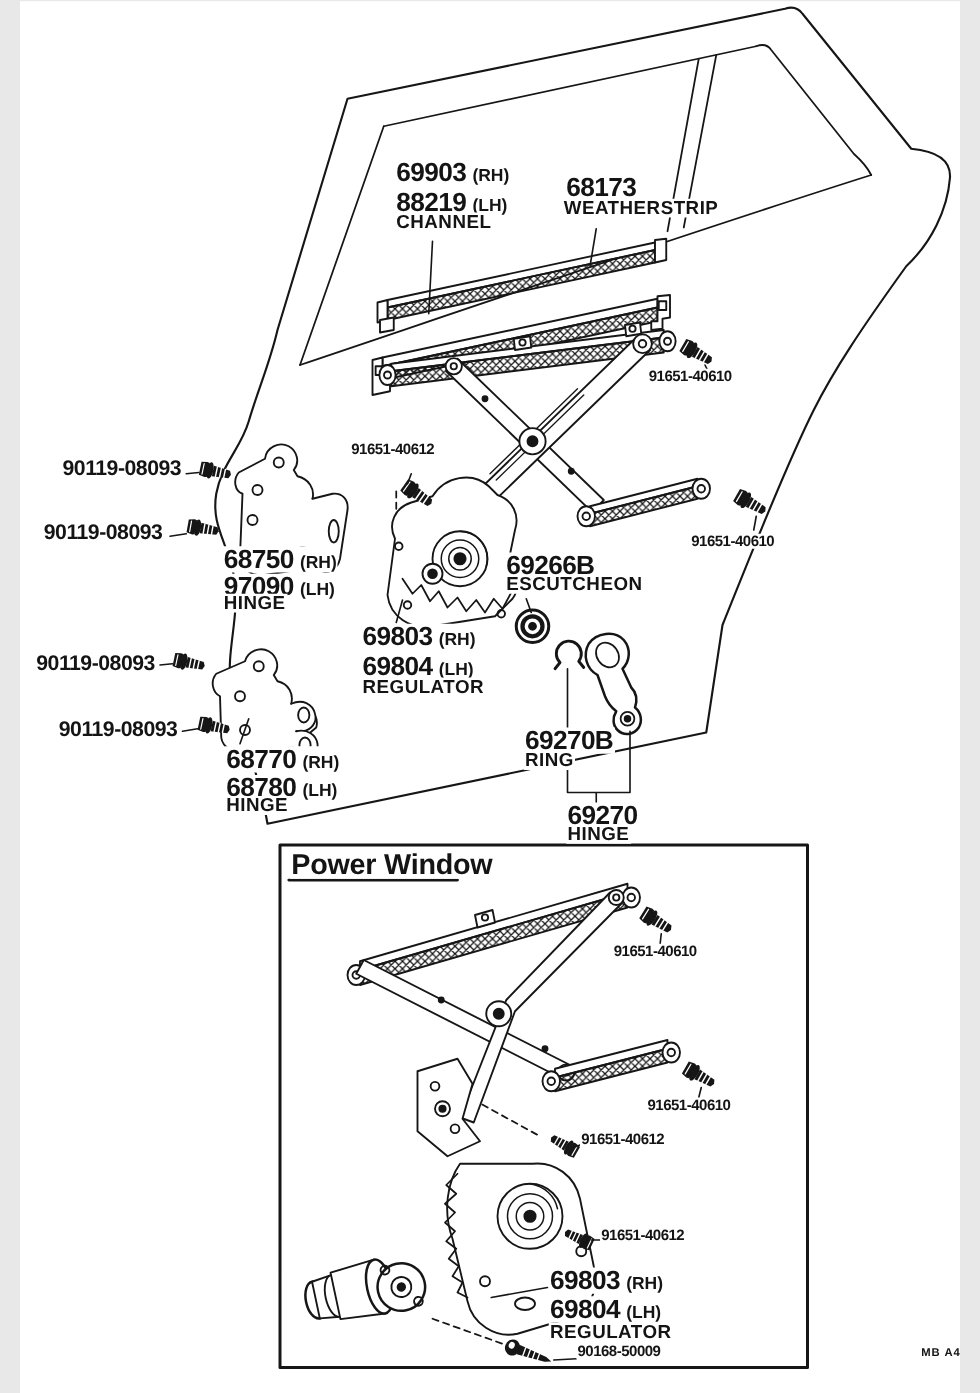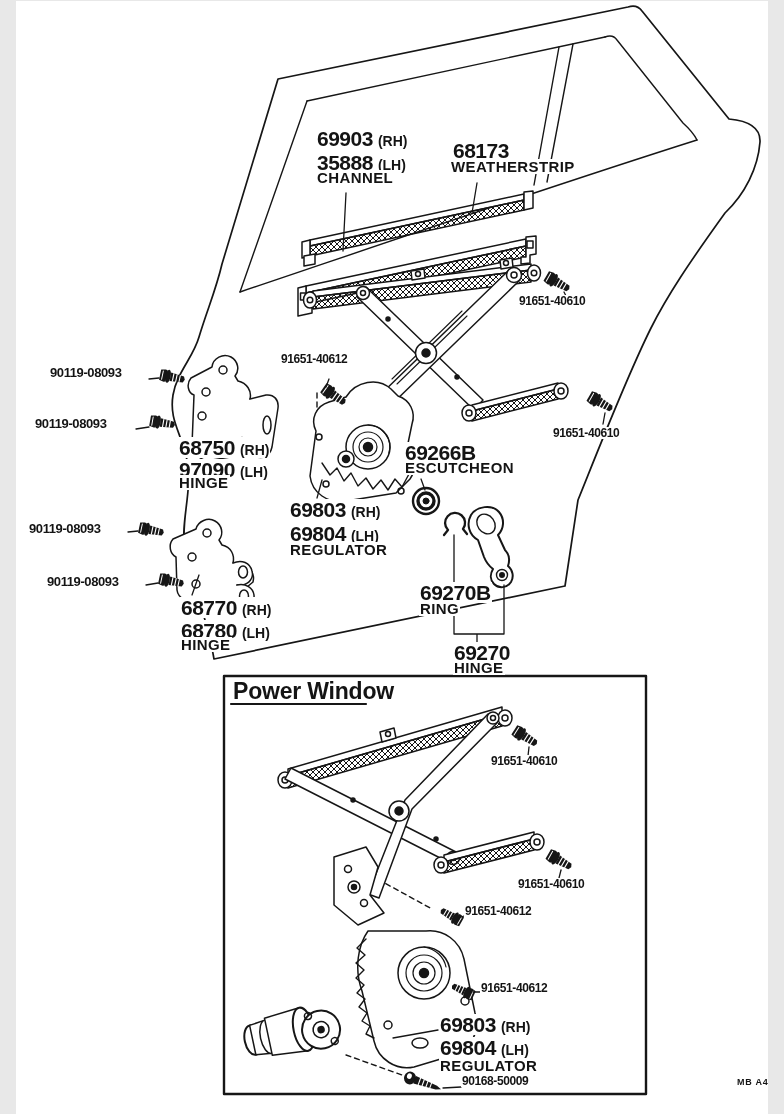--- a/index.html
+++ b/index.html
@@ -3,21 +3,21 @@
 <meta charset="utf-8">
 <style>
   html,body{margin:0;padding:0;background:#e8e8e8}
   .stage{position:relative;width:752px;height:1114px;background:#ffffff;
          font-family:"Liberation Sans",sans-serif;overflow:hidden;margin:1px auto}
   .stage svg{position:absolute;left:0;top:0;z-index:1}
   .lbl{position:absolute;z-index:2;background:#ffffff;color:#141414;font-weight:700;
        line-height:1;white-space:nowrap;padding:0 1px}
   .num{font-size:21px;letter-spacing:-0.5px}
   .mid{font-size:12px;letter-spacing:-0.4px}
-  .small{font-size:13px;letter-spacing:-0.4px}
+  .small{font-size:17px;letter-spacing:-0.4px}
   .name{font-size:15px;letter-spacing:0.4px}
   .sfx{font-size:14px;margin-left:5px;letter-spacing:0}
   .pwtitle{font-size:23px;letter-spacing:-0.2px}
   .code{font-size:9px;letter-spacing:0.8px;background:transparent;font-weight:700}
 </style>
 </head>
 <body>
 
 <div class="stage">
 
@@ -297,21 +297,21 @@
     <path d="M513,746 L512,755"></path>
     <path d="M545,869 L543,877"></path>
     <path d="M443,917 L448,915"></path>
     <path d="M457,991 L464,991"></path>
     <path d="M427,1087 L445,1086"></path>
     <path d="M422,1029 L377,1037"></path>
   </g>
 </svg>
 
 <div class="lbl num" style="left:300px;top:127px"><span>69903</span><span class="sfx">(RH)</span></div>
-<div class="lbl num" style="left:300px;top:151px"><span>35888</span><span class="sfx">(LH)</span></div>
+<div class="lbl num" style="left:300px;top:151px"><span>88219</span><span class="sfx">(LH)</span></div>
 <div class="lbl name" style="left:300px;top:169px">CHANNEL</div>
 
 <div class="lbl num" style="left:436px;top:139px">68173</div>
 <div class="lbl name" style="left:434px;top:158px">WEATHERSTRIP</div>
 
 <div class="lbl mid" style="left:502px;top:294px">91651-40610</div>
 <div class="lbl mid" style="left:264px;top:352px">91651-40612</div>
 
 <div class="lbl small" style="left:33px;top:365px">90119-08093</div>
 <div class="lbl small" style="left:18px;top:416px">90119-08093</div>

